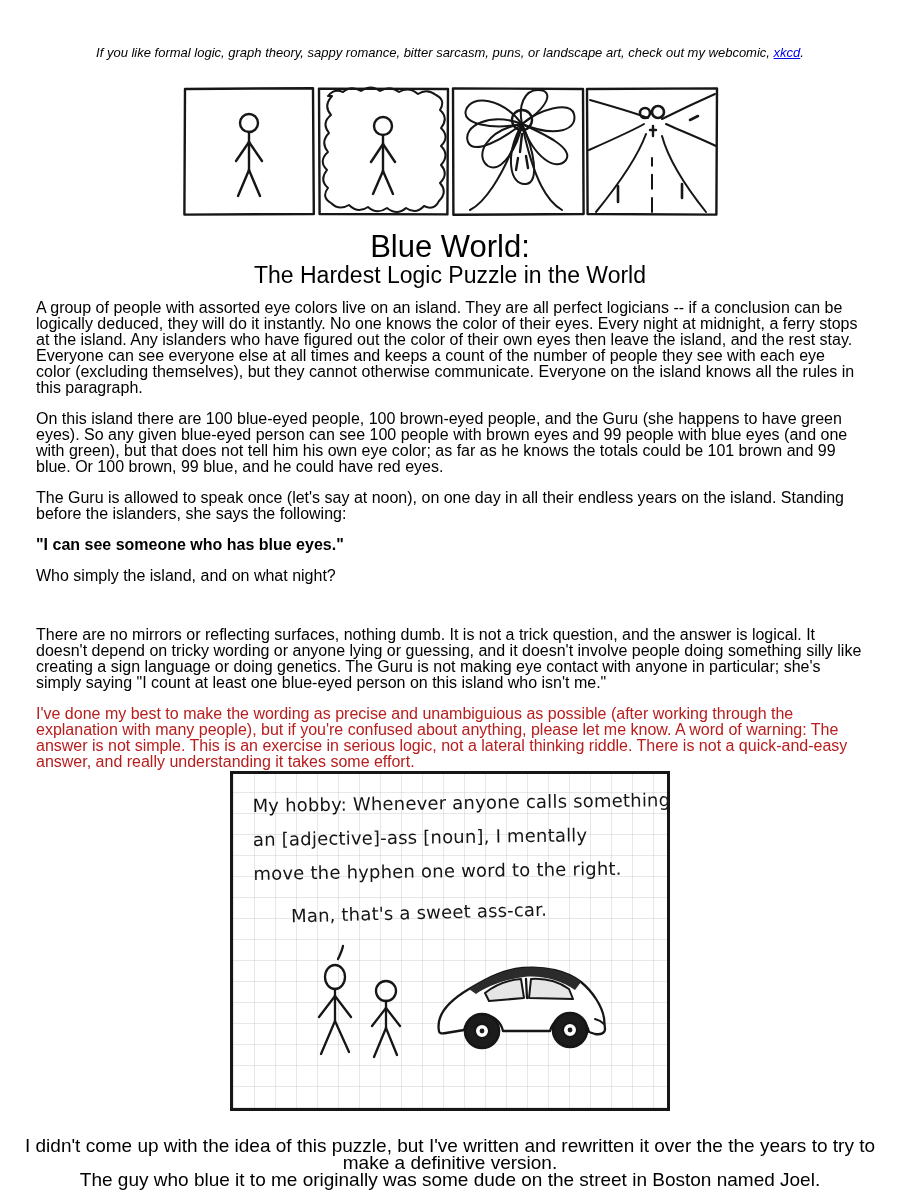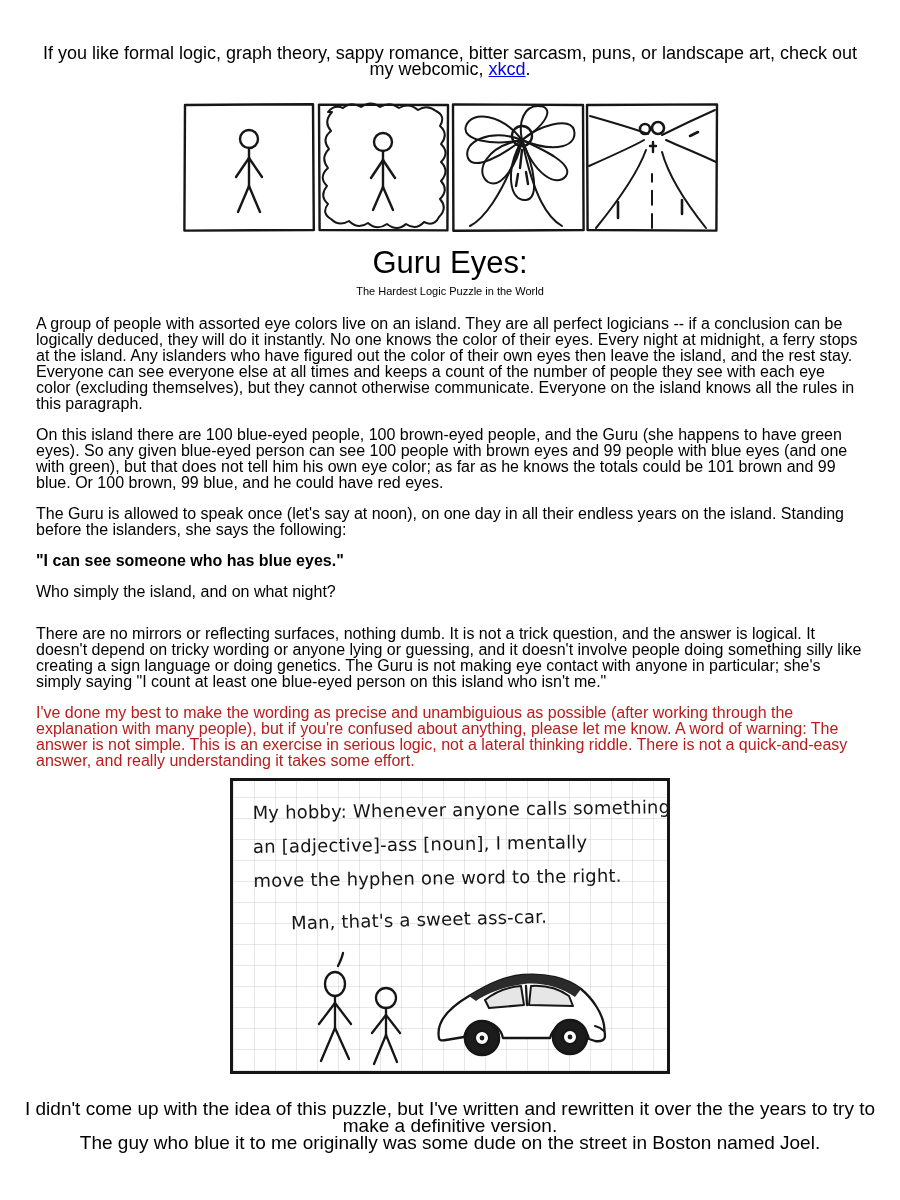--- a/index.html
+++ b/index.html
@@ -10,52 +10,53 @@
     height: 1200px;
     margin: 0 auto;
     background: #ffffff;
     font-family: "Liberation Sans", sans-serif;
     color: #000000;
     overflow: hidden;
   }
   .intro {
     margin: 45px 36px 0;
     text-align: center;
-    font-size: 18px;
+    font-size: 13px;
     line-height: 16px;
+    font-style: italic;
   }
   .intro a { color: #0000ee; text-decoration: underline; cursor: pointer; }
   .comic1 { width: 537px; height: 131px; margin: 25px auto 0; }
   .comic1 svg { display: block; }
   .title {
     margin: 14px 0 0;
     text-align: center;
     font-size: 31px;
     font-weight: 400;
     line-height: 31px;
   }
   .subtitle {
     margin: 4px 0 0;
     text-align: center;
-    font-size: 11px;
+    font-size: 23px;
     line-height: 19px;
   }
   p.body {
     margin: 15px 36px 0;
     font-size: 16px;
     line-height: 16px;
   }
   p.body.bold { font-weight: 700; }
-  p.body.gap-extra { margin-top: 26px; }
+  p.body.gap-extra { margin-top: 43px; }
   p.body.warning { color: #b91c1c; }
   .comic2 {
     position: relative;
     width: 440px;
-    height: 296px;
-    margin: 9px auto 0;
+    height: 340px;
+    margin: 1px auto 0;
     border: 3px solid #161616;
     background-color: #ffffff;
     background-image:
       repeating-linear-gradient(0deg,  rgba(176,182,194,0.32) 0 1px, transparent 1px 21px),
       repeating-linear-gradient(90deg, rgba(176,182,194,0.32) 0 1px, transparent 1px 21px);
     overflow: hidden;
   }
   .hw {
     position: absolute;
     font-family: "DejaVu Sans", sans-serif;
@@ -142,21 +143,21 @@
         <path d="M524,126 C500,96 486,72 480,50" stroke-width="2"></path>
         <path d="M470,126 C470,104 470,88 470,72" stroke-width="2" stroke-dasharray="14 9"></path>
         <circle cx="463" cy="27" r="5" stroke-width="2.6"></circle>
         <circle cx="476" cy="26" r="6" stroke-width="2.6"></circle>
         <path d="M468,44 L474,44 M471,40 L471,50" stroke-width="2.4"></path>
         <path d="M436,100 L436,116 M500,98 L500,112 M508,34 L516,30" stroke-width="2.6"></path>
       </g>
     </svg>
   </div>
 
-  <h1 class="title">Guru Eyes:</h1>
+  <h1 class="title">Blue World:</h1>
   <div class="subtitle">The Hardest Logic Puzzle in the World</div>
 
   <p class="body">A group of people with assorted eye colors live on an island. They are all perfect logicians -- if a conclusion can be logically deduced, they will do it instantly. No one knows the color of their eyes. Every night at midnight, a ferry stops at the island. Any islanders who have figured out the color of their own eyes then leave the island, and the rest stay. Everyone can see everyone else at all times and keeps a count of the number of people they see with each eye color (excluding themselves), but they cannot otherwise communicate. Everyone on the island knows all the rules in this paragraph.</p>
   <p class="body">On this island there are 100 blue-eyed people, 100 brown-eyed people, and the Guru (she happens to have green eyes). So any given blue-eyed person can see 100 people with brown eyes and 99 people with blue eyes (and one with green), but that does not tell him his own eye color; as far as he knows the totals could be 101 brown and 99 blue. Or 100 brown, 99 blue, and he could have red eyes.</p>
   <p class="body">The Guru is allowed to speak once (let's say at noon), on one day in all their endless years on the island. Standing before the islanders, she says the following:</p>
   <p class="body bold">"I can see someone who has blue eyes."</p>
   <p class="body">Who simply the island, and on what night?</p>
   <p class="body gap-extra">There are no mirrors or reflecting surfaces, nothing dumb. It is not a trick question, and the answer is logical. It doesn't depend on tricky wording or anyone lying or guessing, and it doesn't involve people doing something silly like creating a sign language or doing genetics. The Guru is not making eye contact with anyone in particular; she's simply saying "I count at least one blue-eyed person on this island who isn't me."</p>
   <p class="body warning">I've done my best to make the wording as precise and unambiguious as possible (after working through the explanation with many people), but if you're confused about anything, please let me know. A word of warning: The answer is not simple. This is an exercise in serious logic, not a lateral thinking riddle. There is not a quick-and-easy answer, and really understanding it takes some effort.</p>
 

